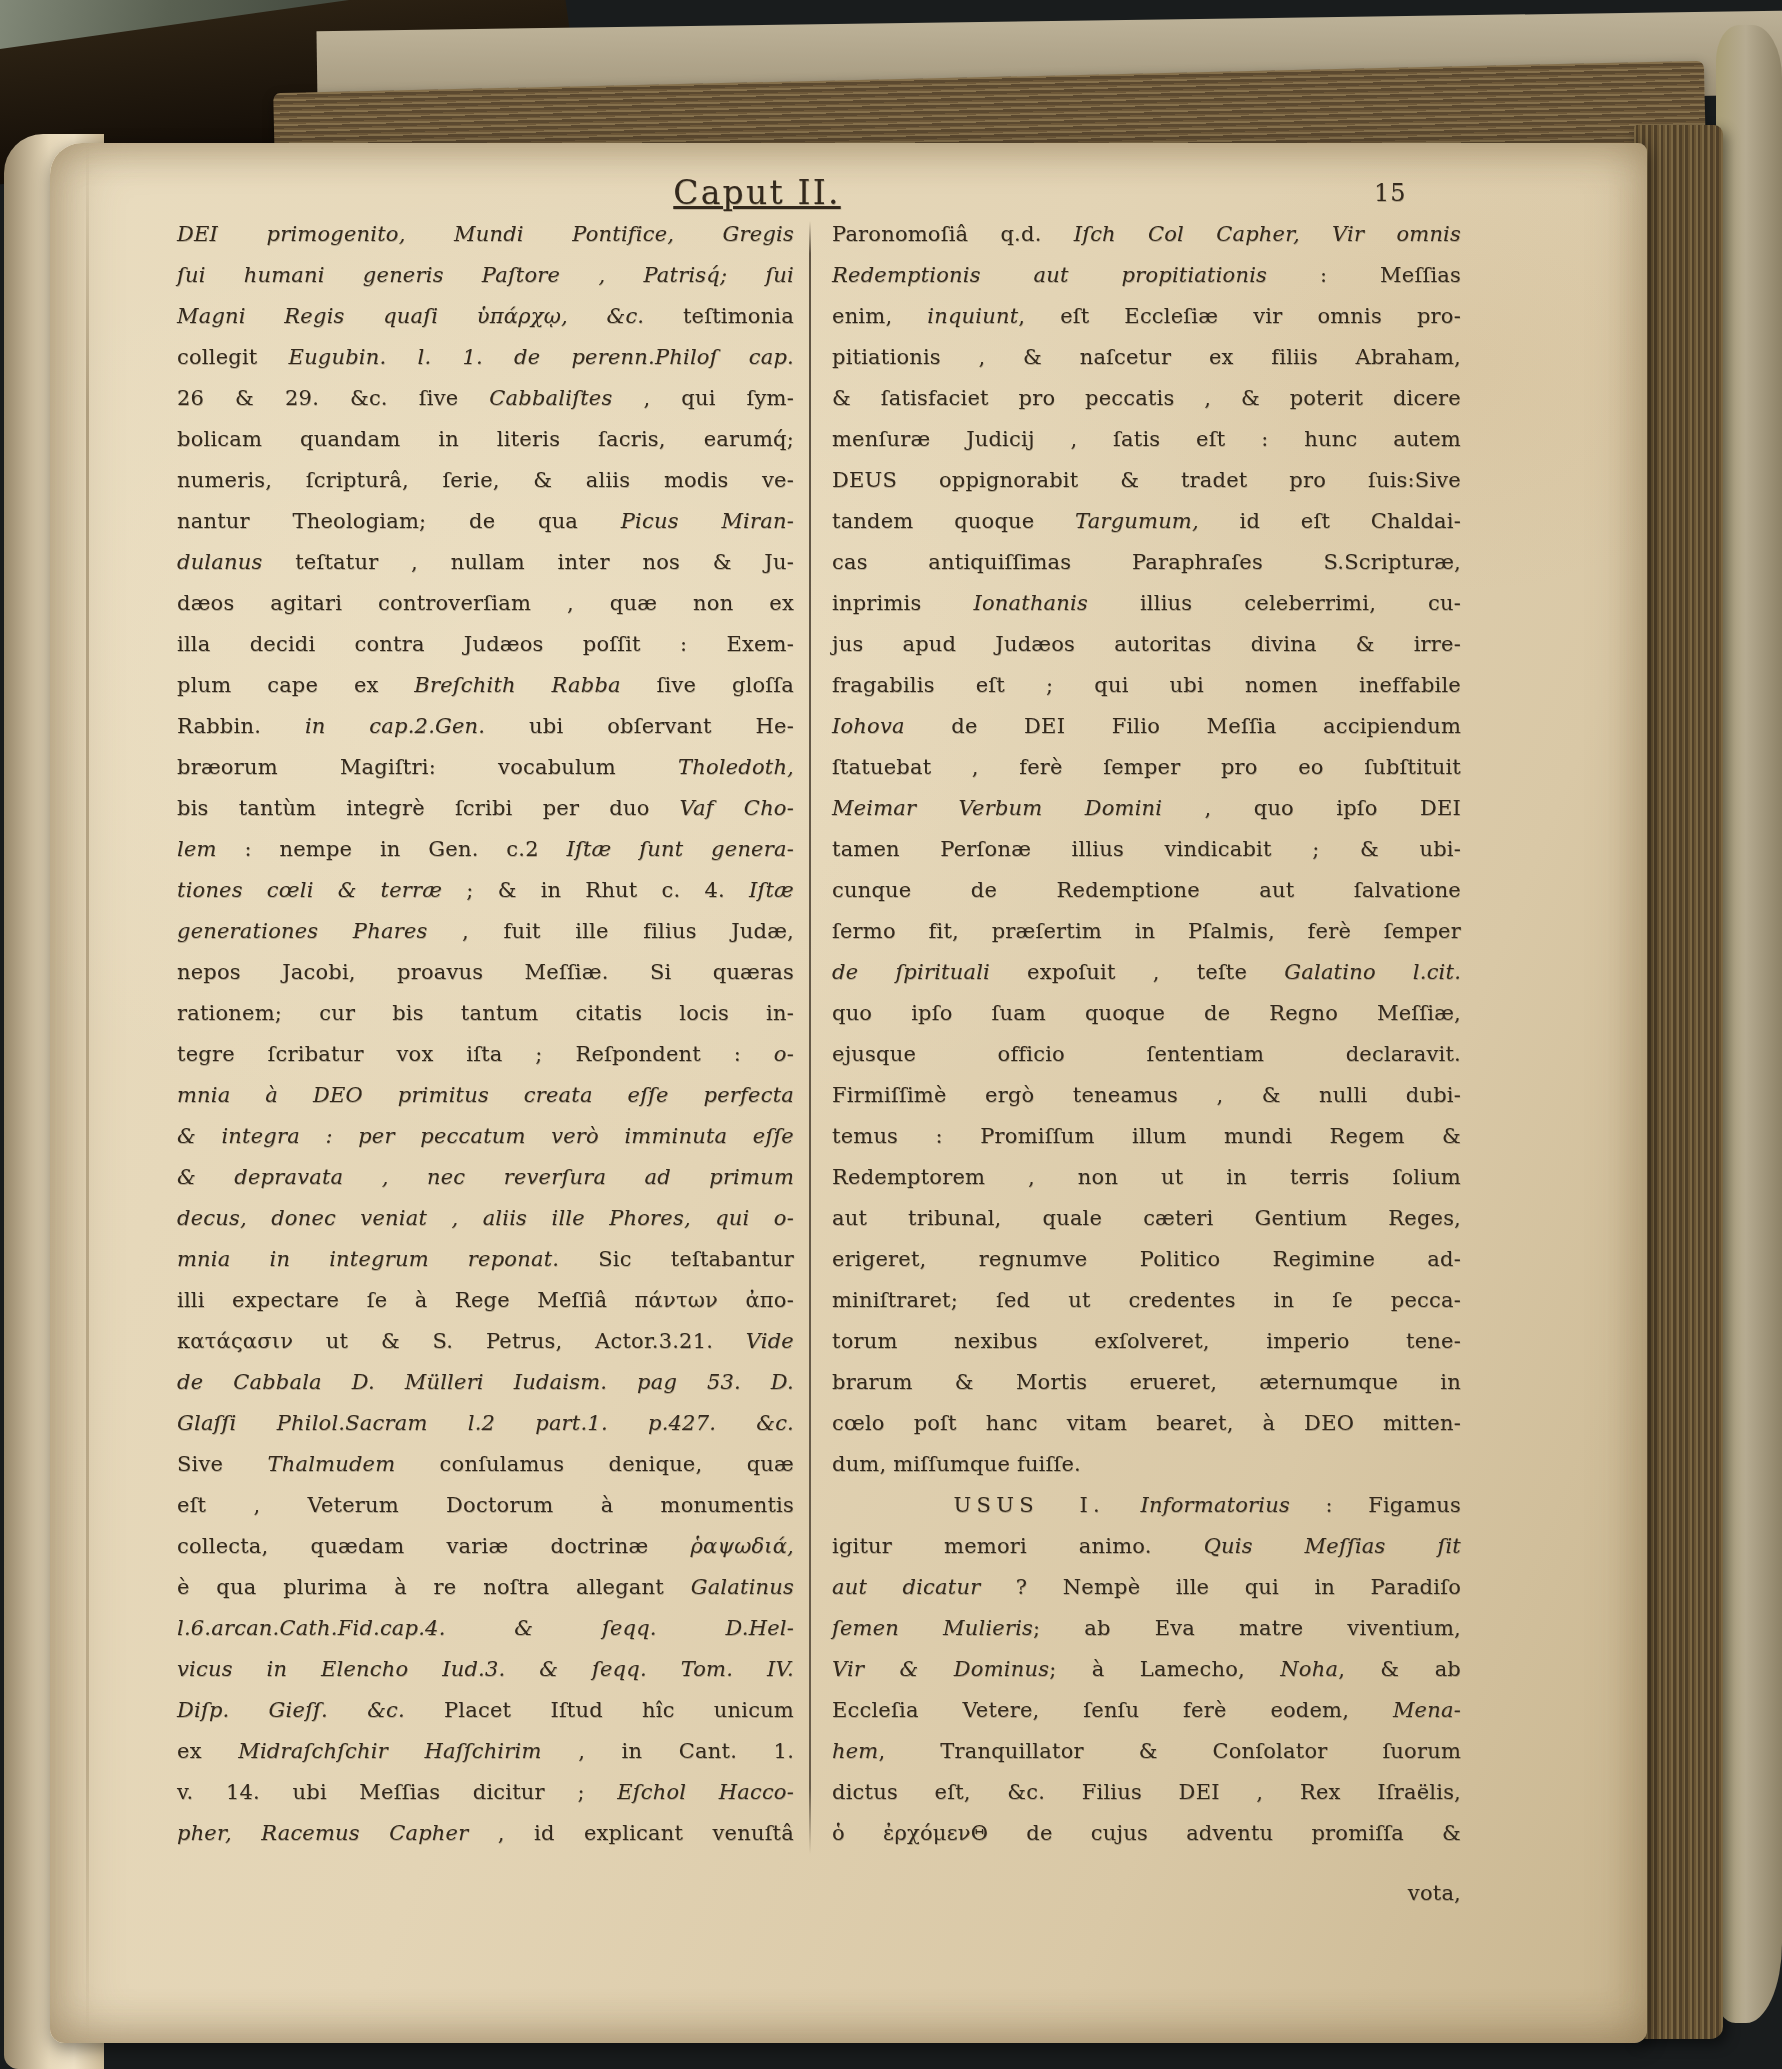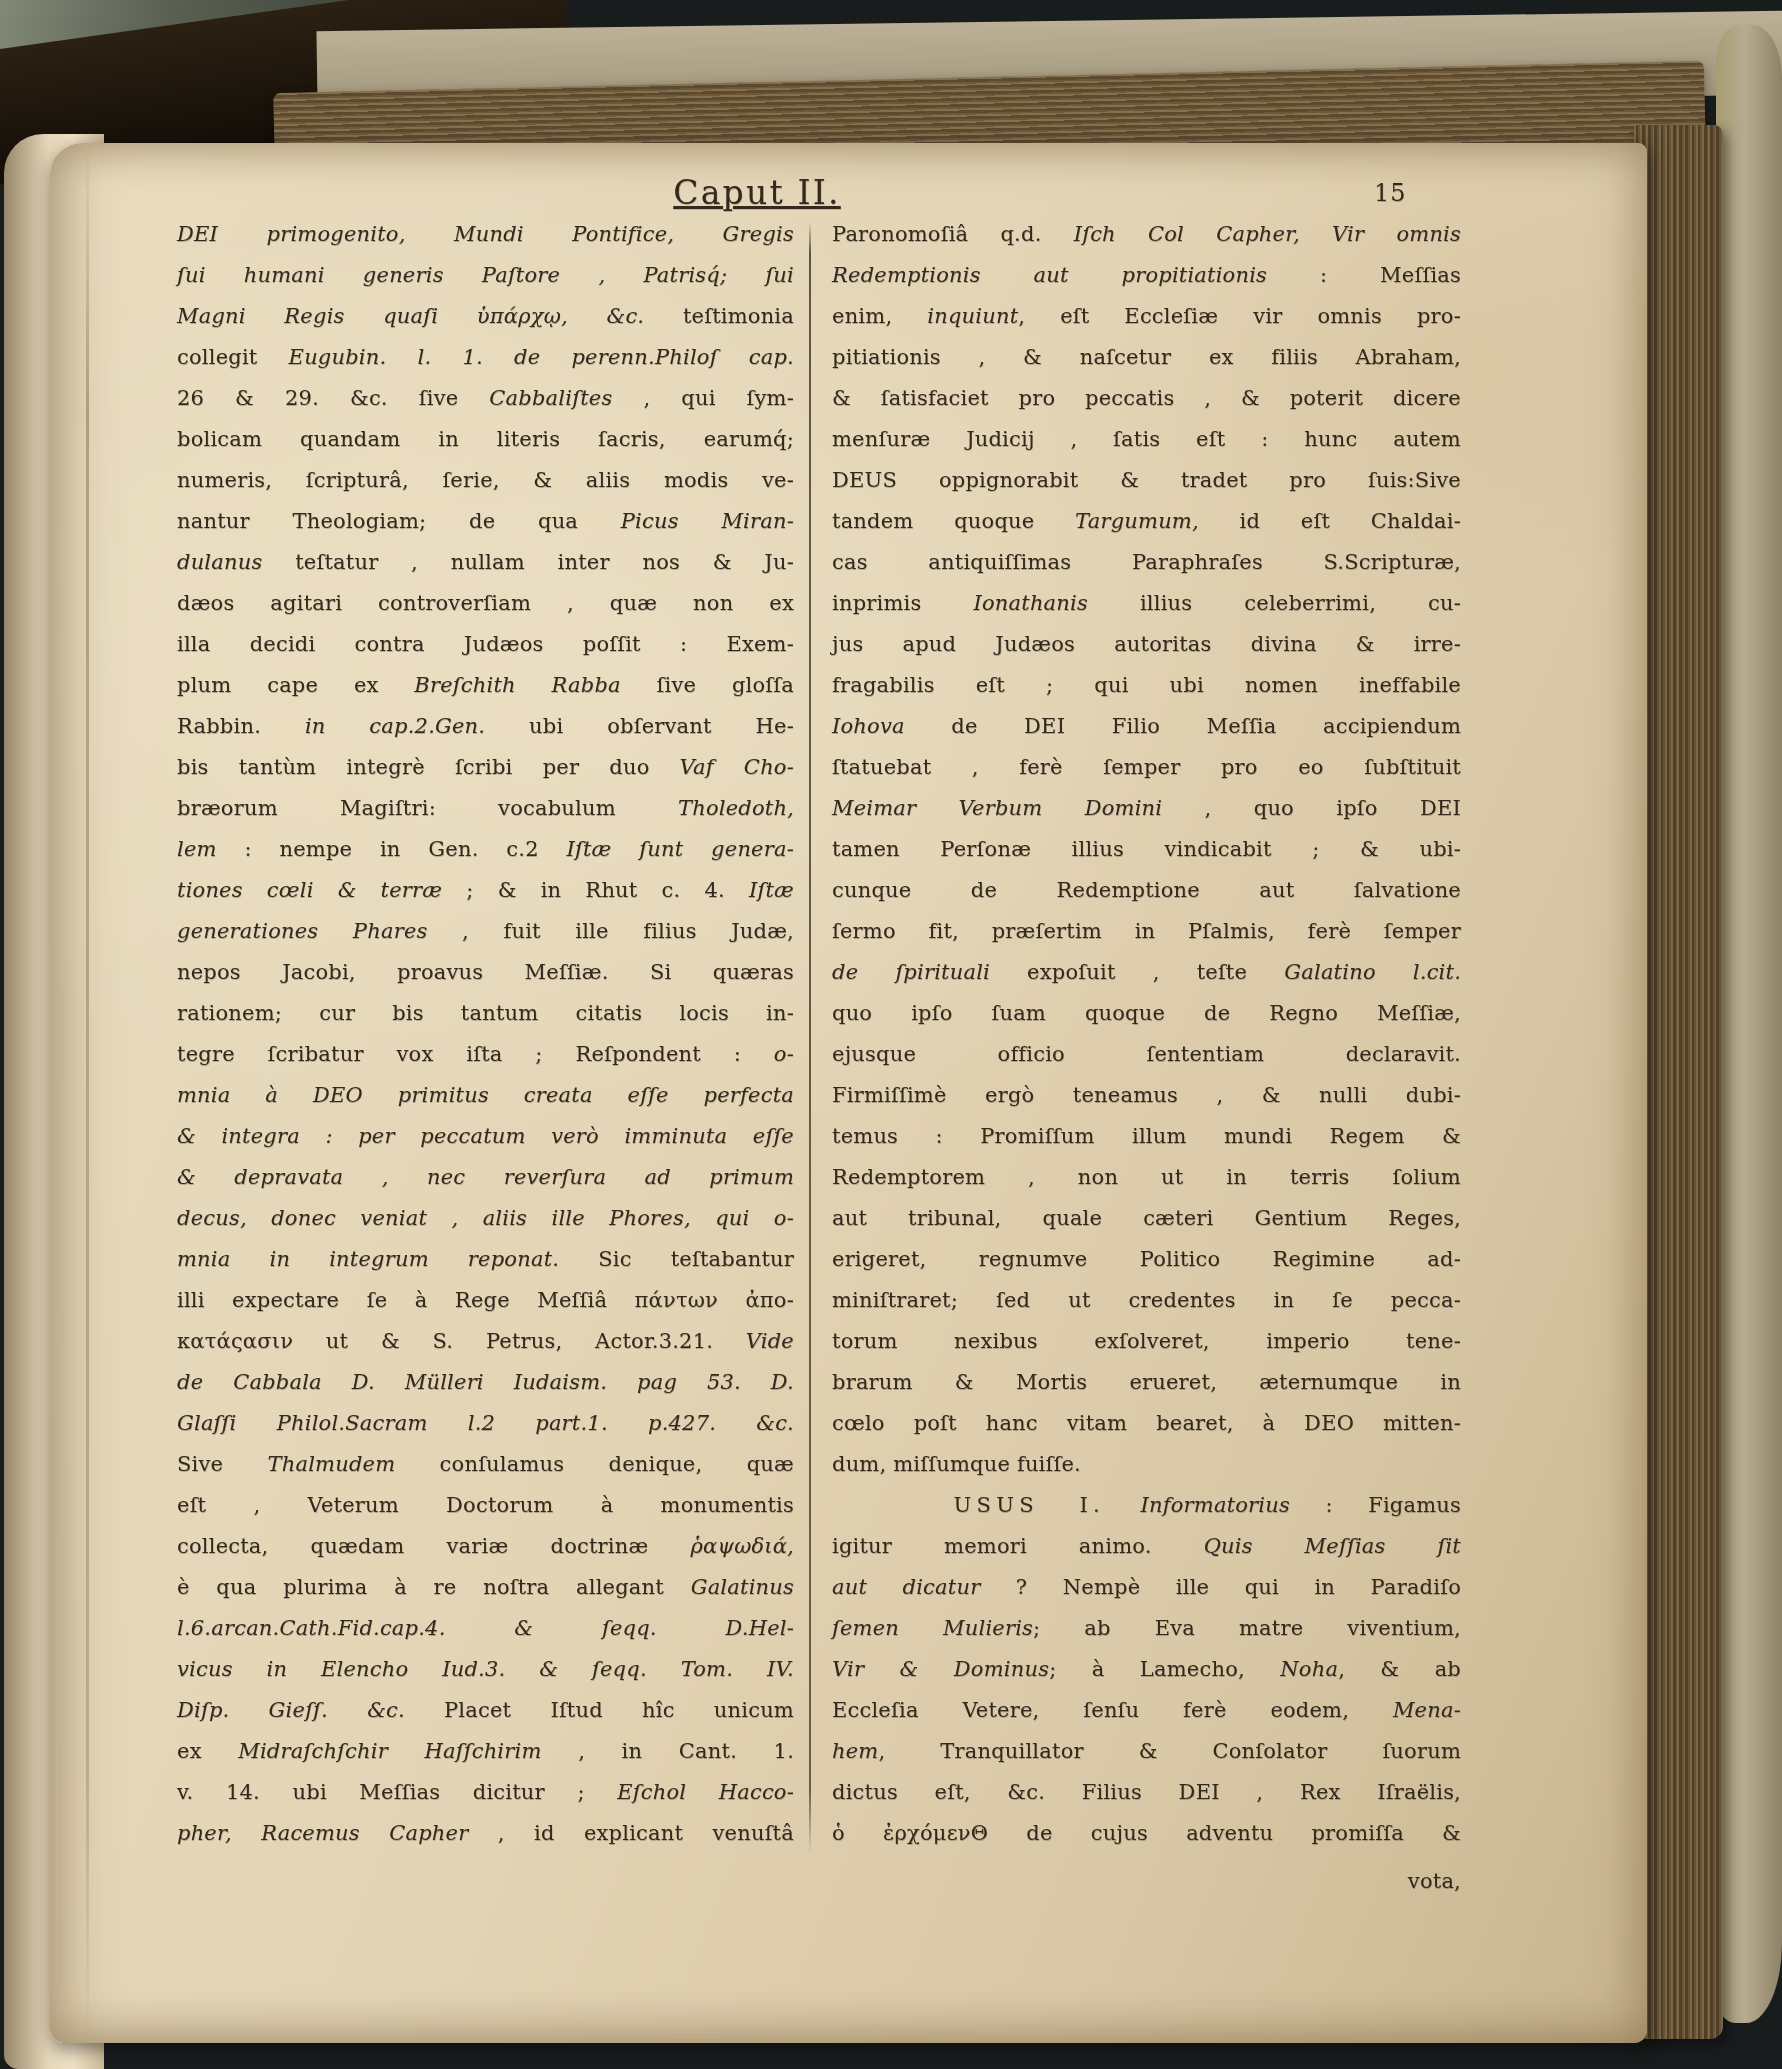--- a/index.html
+++ b/index.html
@@ -81,21 +81,21 @@
   .col-left{left:127px;width:617px;}
   .col-right{left:782px;width:629px;}
   .divider{
     left:759px;top:78px;width:1.8px;height:1633px;
     background:linear-gradient(180deg,rgba(50,40,28,0),rgba(50,40,28,.75) 2%,rgba(50,40,28,.68) 96%,rgba(50,40,28,0));
   }
   .line{text-align:justify;text-align-last:justify;}
   .line.end{text-align-last:left;}
   .s-i{font-style:italic;}
   .s-u{letter-spacing:5.3px;}
-  .catchword{text-align:right;margin-top:7px;}
+  .catchword{text-align:right;margin-top:19px;}
 </style>
 </head>
 <body>
 
 <div class="abs marbled-endpaper"></div>
 <div class="abs binding-board"></div>
 <div class="abs cover-top"></div>
 <div class="abs cover-right"></div>
 <div class="abs edge-top"></div>
 <div class="abs edge-right"></div>
@@ -116,22 +116,22 @@
       <div class="line"><span class="s-r">collegit </span><span class="s-i">Eugubin. l. 1. de perenn.Philoſ cap.</span></div>
       <div class="line"><span class="s-r">26 &amp; 29. &amp;c. ſive </span><span class="s-i">Cabbaliſtes</span><span class="s-r"> , qui ſym-</span></div>
       <div class="line"><span class="s-r">bolicam quandam in literis ſacris, earumq́;</span></div>
       <div class="line"><span class="s-r">numeris, ſcripturâ, ſerie, &amp; aliis modis ve-</span></div>
       <div class="line"><span class="s-r">nantur Theologiam; de qua </span><span class="s-i">Picus Miran-</span></div>
       <div class="line"><span class="s-i">dulanus</span><span class="s-r"> teſtatur , nullam inter nos &amp; Ju-</span></div>
       <div class="line"><span class="s-r">dæos agitari controverſiam , quæ non ex</span></div>
       <div class="line"><span class="s-r">illa decidi contra Judæos poſſit : Exem-</span></div>
       <div class="line"><span class="s-r">plum cape ex </span><span class="s-i">Breſchith Rabba</span><span class="s-r"> ſive gloſſa</span></div>
       <div class="line"><span class="s-r">Rabbin. </span><span class="s-i">in cap.2.Gen.</span><span class="s-r"> ubi obſervant He-</span></div>
+      <div class="line"><span class="s-r">bræorum Magiſtri: vocabulum </span><span class="s-i">Tholedoth,</span></div>
       <div class="line"><span class="s-r">bis tantùm integrè ſcribi per duo </span><span class="s-i">Vaf Cho-</span></div>
-      <div class="line"><span class="s-r">bræorum Magiſtri: vocabulum </span><span class="s-i">Tholedoth,</span></div>
       <div class="line"><span class="s-i">lem</span><span class="s-r"> : nempe in Gen. c.2 </span><span class="s-i">Iſtæ ſunt genera-</span></div>
       <div class="line"><span class="s-i">tiones cœli &amp; terræ</span><span class="s-r"> ; &amp; in Rhut c. 4. </span><span class="s-i">Iſtæ</span></div>
       <div class="line"><span class="s-i">generationes Phares</span><span class="s-r"> , fuit ille filius Judæ,</span></div>
       <div class="line"><span class="s-r">nepos Jacobi, proavus Meſſiæ. Si quæras</span></div>
       <div class="line"><span class="s-r">rationem; cur bis tantum citatis locis in-</span></div>
       <div class="line"><span class="s-r">tegre ſcribatur vox iſta ; Reſpondent : </span><span class="s-i">o-</span></div>
       <div class="line"><span class="s-i">mnia à DEO primitus creata eſſe perfecta</span></div>
       <div class="line"><span class="s-i">&amp; integra : per peccatum verò imminuta eſſe</span></div>
       <div class="line"><span class="s-i">&amp; depravata , nec reverſura ad primum</span></div>
       <div class="line"><span class="s-i">decus, donec veniat , aliis ille Phores, qui o-</span></div>

